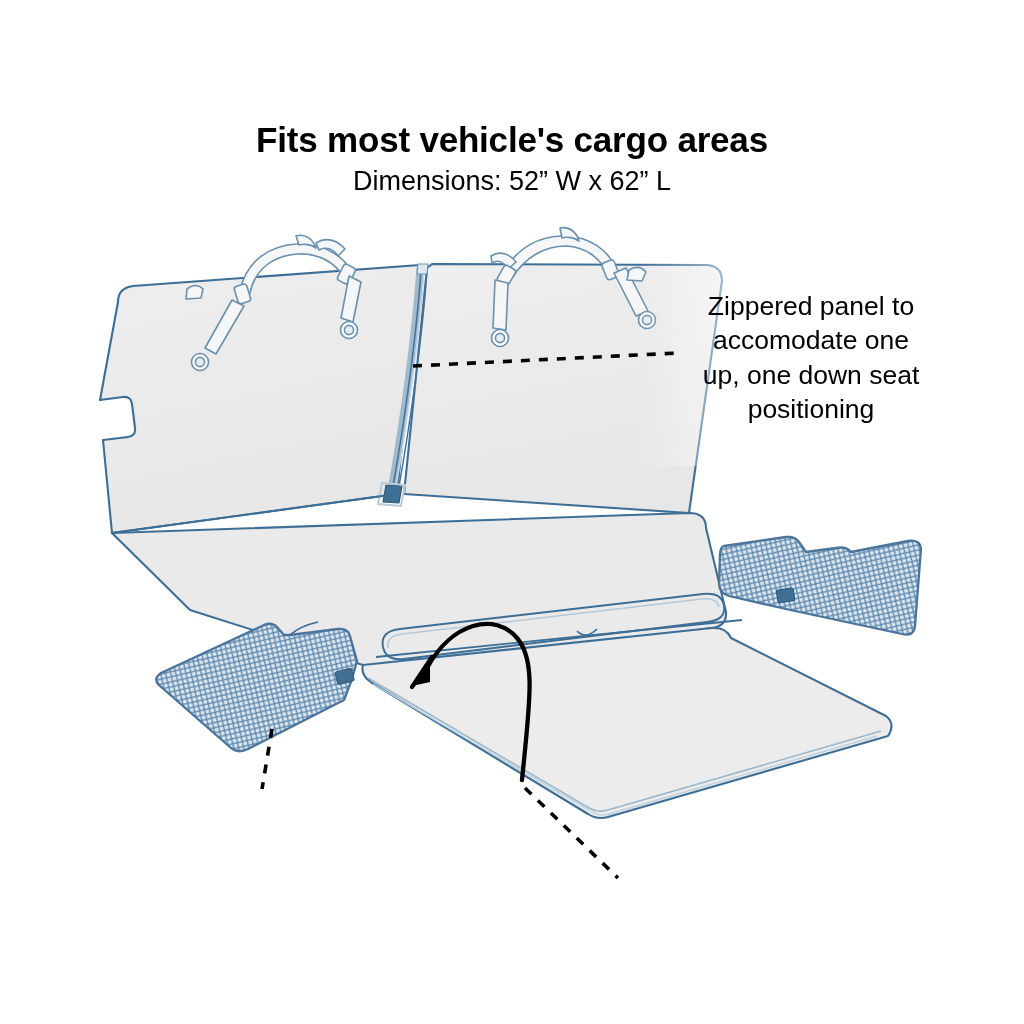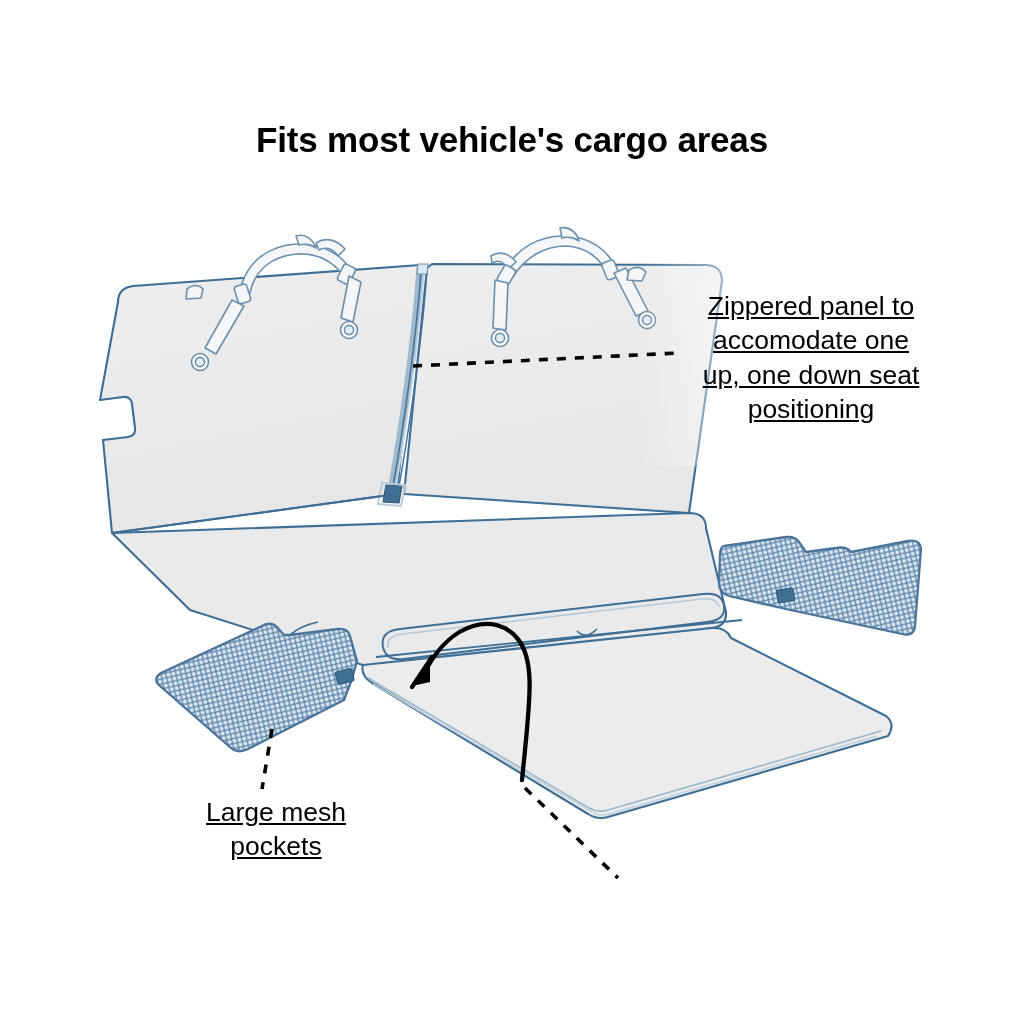--- a/index.html
+++ b/index.html
@@ -53,21 +53,20 @@
   }
 
   .callout {
     position: absolute;
     font-size: 26.5px;
     line-height: 1.30;
     color: #000;
     text-align: center;
     white-space: pre-line;
     pointer-events: none;
-    text-decoration: underline;
   }
 
   #callout-zipper {
     left: 666px;
     top: 289px;
     width: 290px;
   }
 
   #callout-mesh {
     left: 160px;
@@ -279,24 +278,23 @@
 
     <g stroke="#000000" stroke-width="3.6" fill="none" stroke-dasharray="9 9" stroke-linecap="butt">
       <line x1="413" y1="366" x2="678" y2="353"></line>
       <line x1="272" y1="729" x2="262" y2="789"></line>
       <line x1="525" y1="788" x2="618" y2="878"></line>
     </g>
   </svg>
 
   <div class="headings">
     <h1 class="title">Fits most vehicle's cargo areas</h1>
+    <p class="subtitle">Dimensions: 52” W x 62” L</p>
   </div>
 
   <div class="callout" id="callout-zipper">Zippered panel to
 accomodate one
 up, one down seat
 positioning</div>
 
-  <div class="callout" id="callout-mesh">Large mesh
-pockets</div>
 
 
 </div>
 
 </body></html>

